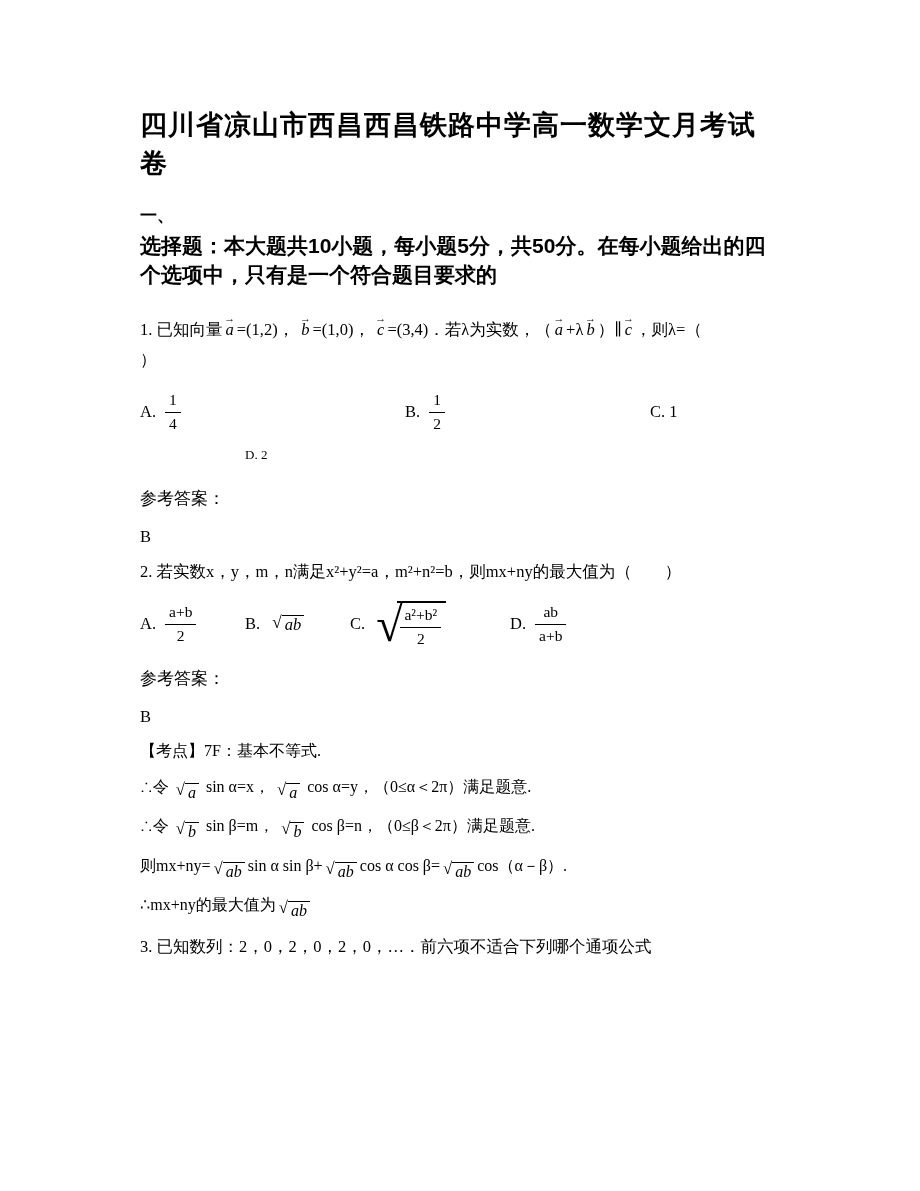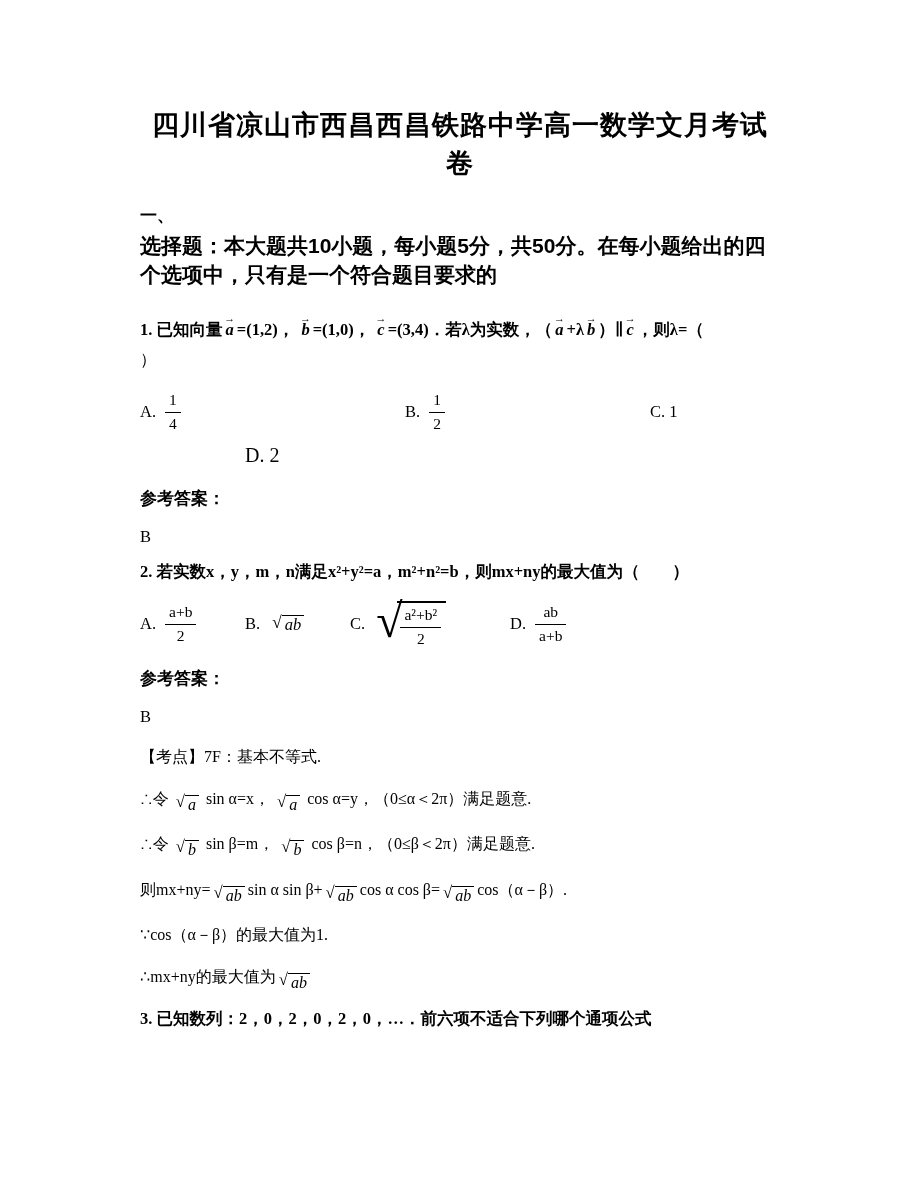--- a/index.html
+++ b/index.html
@@ -1,41 +1,41 @@
 <!DOCTYPE html>
 <html><head>
 <meta charset="utf-8">
 <style>
   *{margin:0;padding:0;box-sizing:border-box;}
   html,body{background:#ffffff;}
   body{width:920px;height:1191px;color:#000;font-family:"Liberation Serif","DejaVu Serif",serif;}
   .page{position:relative;width:920px;height:1191px;background:#fff;padding:106px 140px 30px 140px;overflow:hidden;}
-  .title{font-family:"Liberation Sans","DejaVu Sans",sans-serif;font-weight:700;font-size:27px;line-height:38px;text-align:center;letter-spacing:1px;}
+  .title{font-family:"Liberation Sans","DejaVu Sans",sans-serif;font-weight:700;font-size:27px;line-height:38px;text-align:left;letter-spacing:1px;}
   .marker{margin-top:22px;font-family:"Liberation Sans","DejaVu Sans",sans-serif;font-weight:700;font-size:17px;}
   .instructions{margin-top:4px;font-family:"Liberation Sans","DejaVu Sans",sans-serif;font-weight:700;font-size:21px;line-height:29px;}
-  .stem{font-size:16.5px;line-height:26px;font-weight:bold;}
+  .stem{font-size:16.5px;line-height:26px;}
   .q1stem{margin-top:14px;padding-top:14px;}
   .pline{margin-top:4px;font-size:16.5px;line-height:26px;}
   .q3stem{margin-top:13px;}
   .vec{position:relative;display:inline-block;padding:0 3px;}
   .vec::before{content:"→";position:absolute;left:50%;top:-12px;transform:translateX(-50%);font-size:11px;font-style:normal;}
   .vl{font-style:italic;}
   .optrow{position:relative;height:58px;margin-top:10px;font-size:16.5px;}
   .opt{position:absolute;top:0;height:58px;display:inline-flex;align-items:center;gap:9px;}
   .frac{display:inline-block;text-align:center;font-size:15.5px;line-height:1.2;vertical-align:middle;}
   .frac .num{display:block;padding:0 4px 2px;}
   .frac .den{display:block;border-top:1px solid #000;padding:2px 4px 0;}
-  .dline{margin-top:2px;margin-left:105px;font-size:20px;line-height:24px;}
-  .ref{margin-top:20px;font-family:"Liberation Sans","DejaVu Sans",sans-serif;font-weight:700;font-size:17px;}
+  .dline{margin-top:2px;margin-left:105px;font-size:13px;line-height:24px;}
+  .ref{margin-top:20px;font-family:"Liberation Sans","DejaVu Sans",sans-serif;font-weight:400;font-size:17px;}
   .ans{margin-top:17px;font-size:16.5px;}
-  .exp{margin-top:17px;font-size:16px;line-height:25px;}
+  .exp{margin-top:11px;font-size:16px;line-height:25px;}
   .sqrt{display:inline-flex;align-items:flex-start;margin:0 3px;vertical-align:-3px;}
   .sqrt::before{content:"√";line-height:1;font-size:1.05em;}
   .sqrt .rb{border-top:1px solid #000;padding:0 3px;line-height:1.15;margin-top:1px;font-style:italic;}
-  .sqrt-big{display:inline-flex;align-items:center;margin:0 2px;}
+  .sqrt-big{display:inline-flex;align-items:flex-end;margin:0 2px;}
   .sqrt-big::before{content:"√";font-size:48px;line-height:0.85;margin-right:-5px;position:relative;top:-3px;}
   .sqrt-big .rb{border-top:2px solid #000;padding:3px 5px 0 3px;margin-top:2px;}
 </style>
 </head>
 <body>
 
 <div class="page">
 
   <div class="title">
     <div>四川省凉山市西昌西昌铁路中学高一数学文月考试卷</div>
@@ -144,21 +144,20 @@
   <p class="exp">
     <span>则mx+ny=</span><span class="sqrt">
         <span class="rb">ab</span>
       </span><span>sin α sin β+</span><span class="sqrt">
         <span class="rb">ab</span>
       </span><span>cos α cos β=</span><span class="sqrt">
         <span class="rb">ab</span>
       </span><span>cos（α－β）.</span>
   </p>
 
-  <p class="exp">∵cos（α－β）的最大值为1.</p>
 
   <p class="exp">
     <span>∴mx+ny的最大值为</span><span class="sqrt">
         <span class="rb">ab</span>
       </span>
   </p>
 
 
   <p class="stem q3stem">3. 已知数列：2，0，2，0，2，0，…．前六项不适合下列哪个通项公式</p>
 

